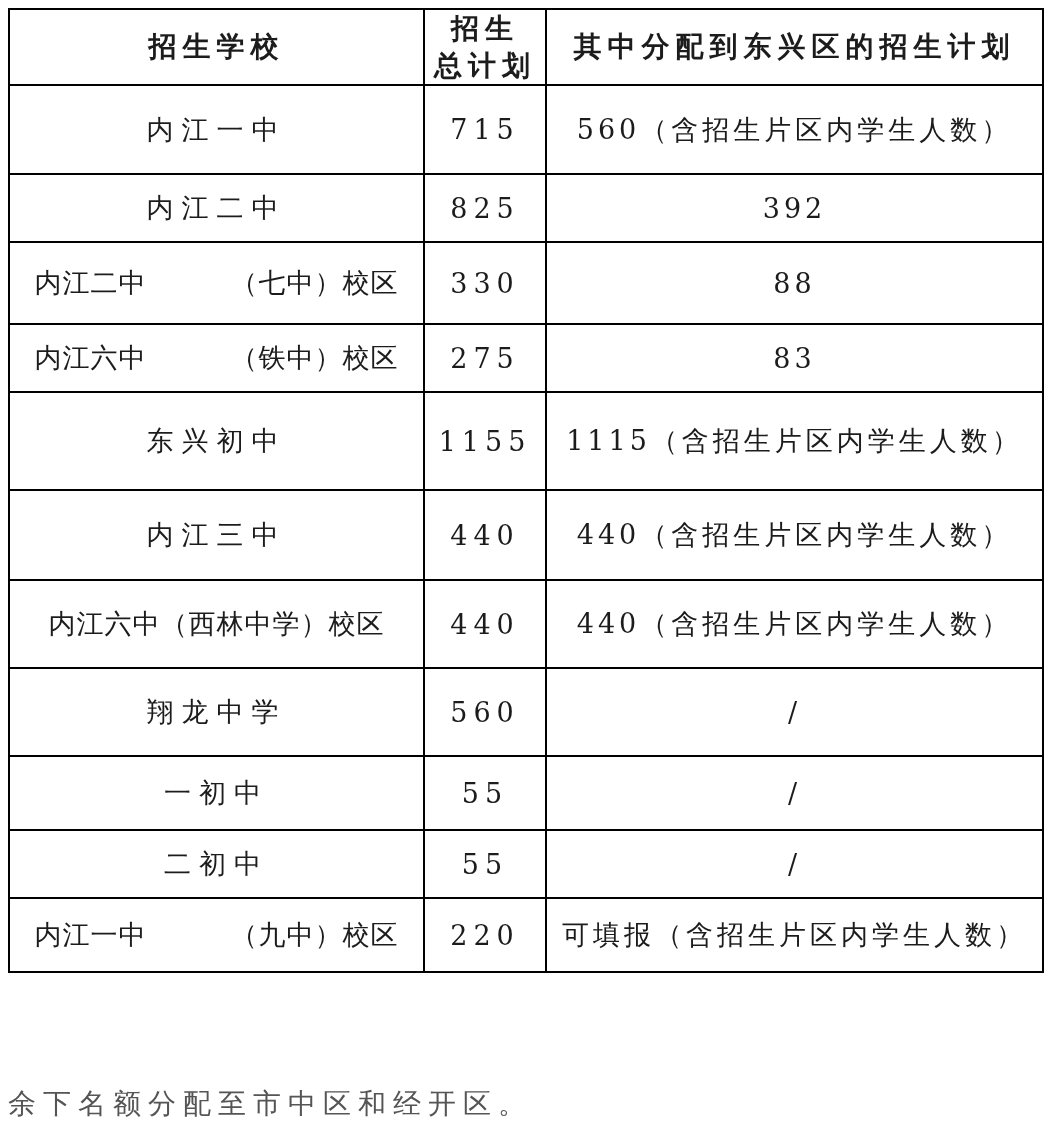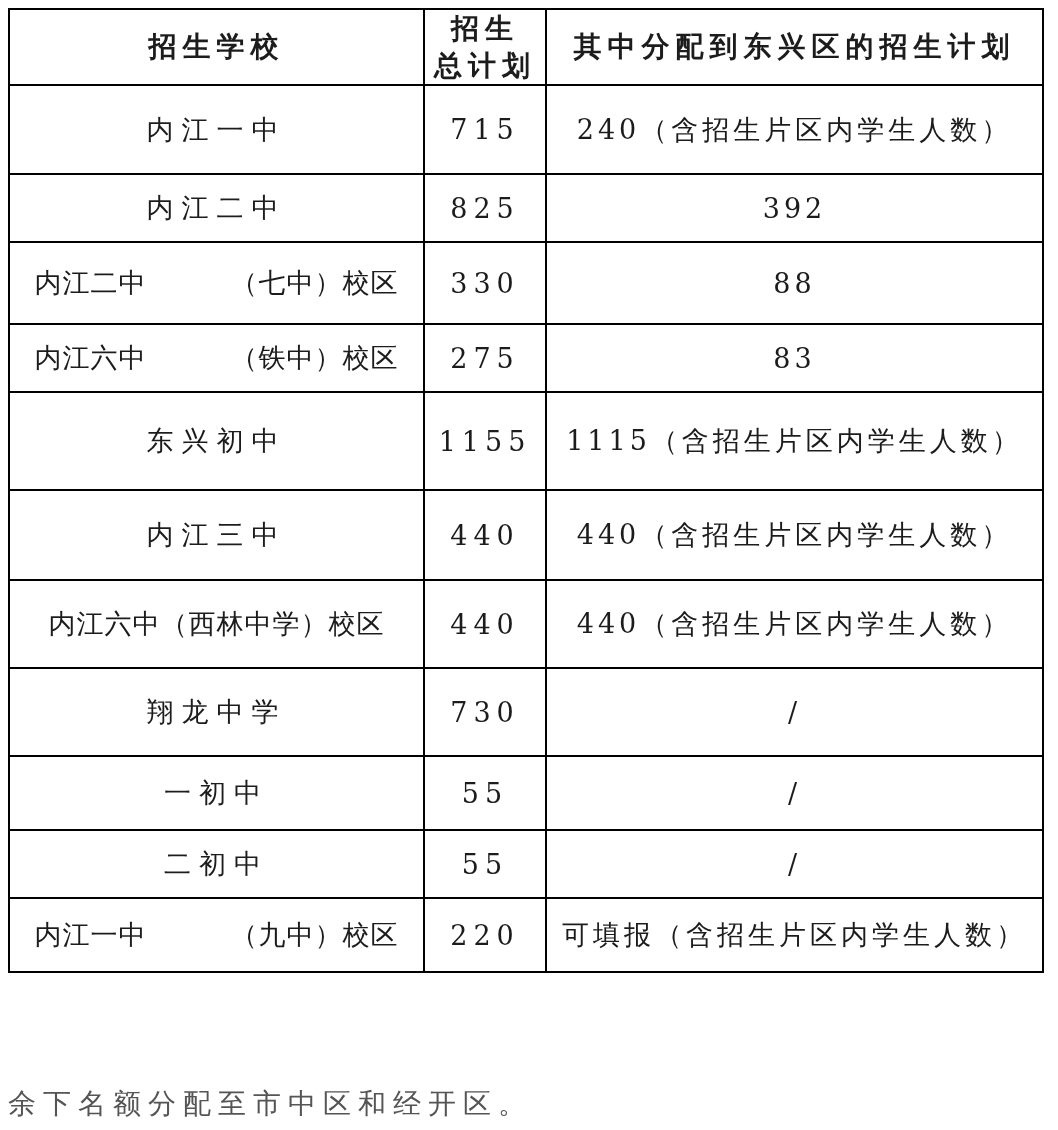--- a/index.html
+++ b/index.html
@@ -81,21 +81,21 @@
           <div class="th-line">招生</div>
           <div class="th-line">总计划</div>
         </th>
         <th>其中分配到东兴区的招生计划</th>
       </tr>
     </thead>
     <tbody>
         <tr>
           <td class="col-school">内江一中</td>
           <td class="col-total">715</td>
-          <td class="col-dongxing">240（含招生片区内学生人数）</td>
+          <td class="col-dongxing">560（含招生片区内学生人数）</td>
         </tr>
         <tr>
           <td class="col-school">内江二中</td>
           <td class="col-total">825</td>
           <td class="col-dongxing">392</td>
         </tr>
         <tr>
           <td class="col-school tight">内江二中　　　（七中）校区</td>
           <td class="col-total">330</td>
           <td class="col-dongxing">88</td>
@@ -115,21 +115,21 @@
           <td class="col-total">440</td>
           <td class="col-dongxing">440（含招生片区内学生人数）</td>
         </tr>
         <tr>
           <td class="col-school tight">内江六中（西林中学）校区</td>
           <td class="col-total">440</td>
           <td class="col-dongxing">440（含招生片区内学生人数）</td>
         </tr>
         <tr>
           <td class="col-school">翔龙中学</td>
-          <td class="col-total">730</td>
+          <td class="col-total">560</td>
           <td class="col-dongxing">/</td>
         </tr>
         <tr>
           <td class="col-school">一初中</td>
           <td class="col-total">55</td>
           <td class="col-dongxing">/</td>
         </tr>
         <tr>
           <td class="col-school">二初中</td>
           <td class="col-total">55</td>

